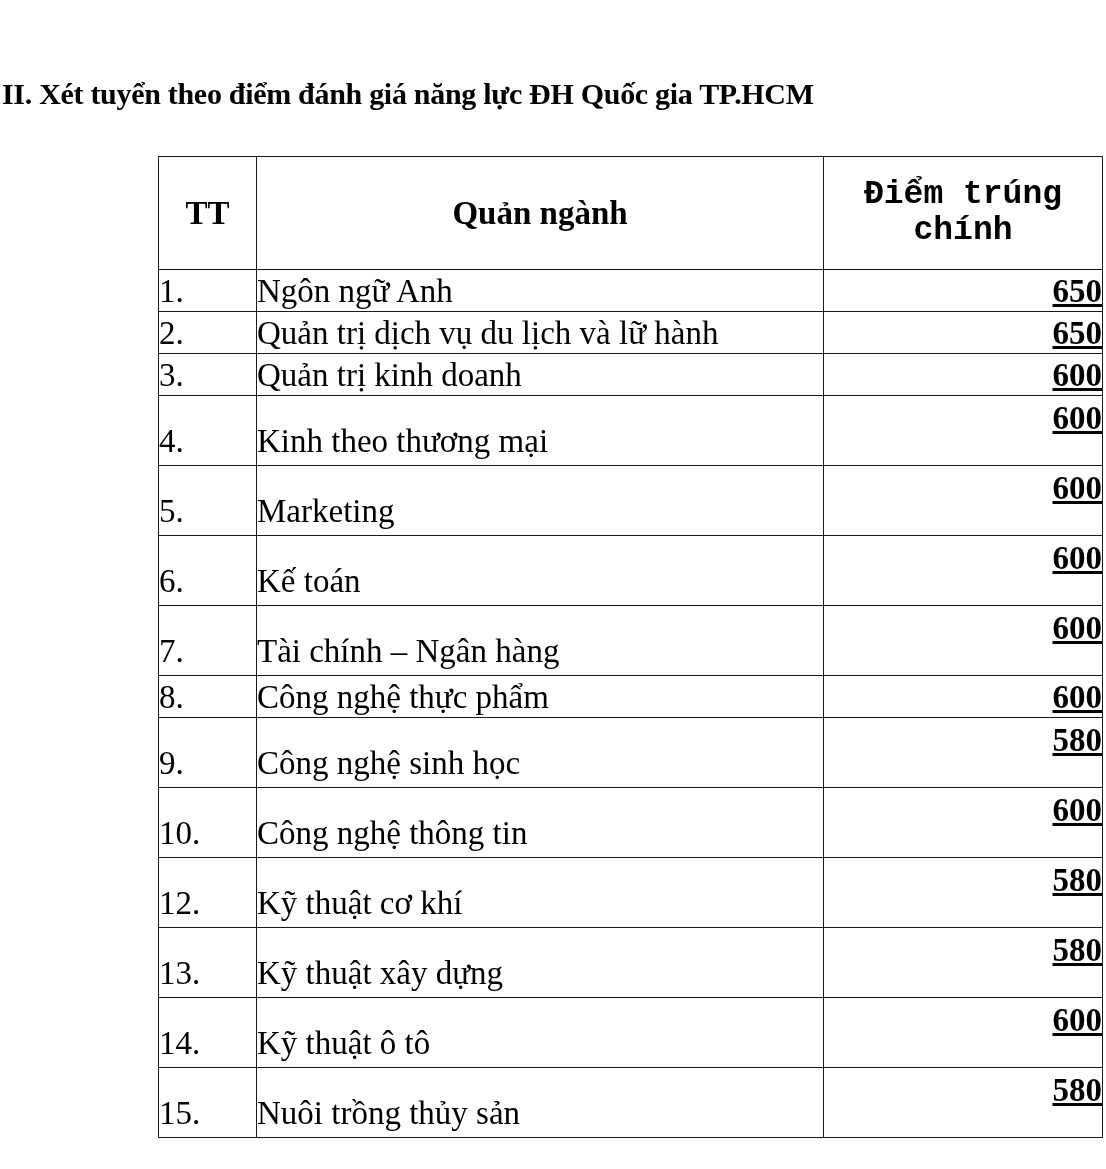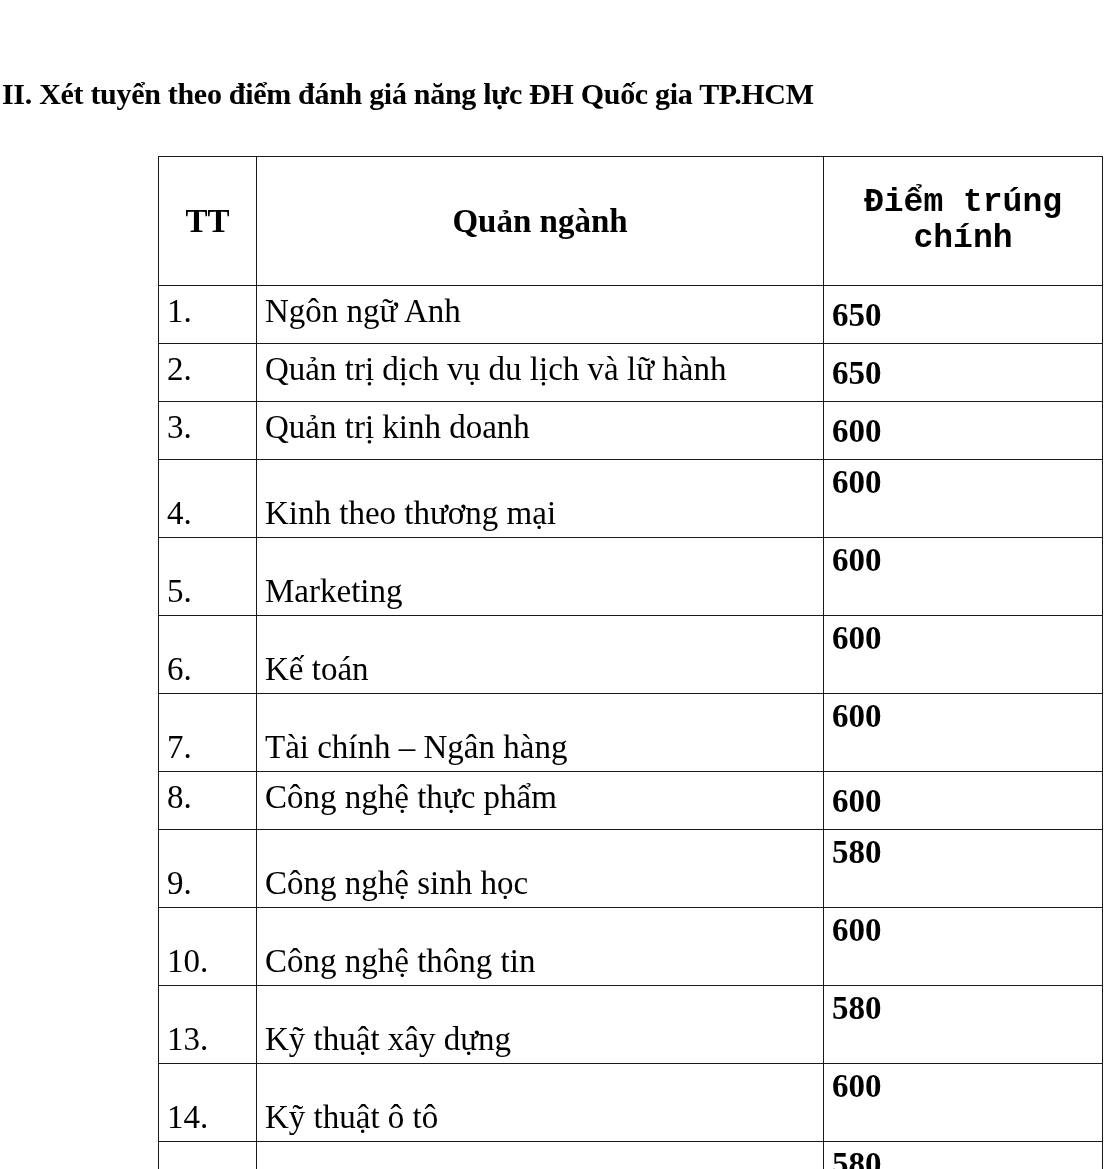--- a/index.html
+++ b/index.html
@@ -29,39 +29,39 @@
     table.scores {
       position: absolute;
       left: 158px;
       top: 156px;
       width: 944px;
       border-collapse: collapse;
       table-layout: fixed;
     }
     table.scores td, table.scores th {
       border: 1.5px solid #1a1a1a;
-      padding: 8px;
+      padding: 0;
       font-size: 33px;
       line-height: 36px;
     }
     col.c-tt { width: 98px; }
     col.c-name { width: 567px; }
     col.c-score { width: 279px; }
 
     th {
       font-weight: bold;
       text-align: center;
       vertical-align: middle;
       height: 112px;
     }
     th.h-score { line-height: 38px; padding-bottom: 4px; font-family: Liberation Mono, monospace; }
 
     td.tt { text-align: left; padding-left: 15px; }
     td.name { text-align: left; padding-left: 14px; white-space: nowrap; font-family: Liberation Serif, serif; }
-    td.score { text-align: left; font-weight: bold; }
+    td.score { text-align: right; font-weight: bold; text-decoration: underline; }
 
     tr.short td { height: 41px; vertical-align: middle; }
     tr.short td.tt, tr.short td.name { padding-top: 0px; }
     tr.tall td { height: 63px; }
     tr.tall td.tt, tr.tall td.name { vertical-align: bottom; padding-bottom: 6px; }
     tr.tall td.score { vertical-align: top; padding-top: 4px; }
   </style>
 </head>
 <body>
 
@@ -128,20 +128,25 @@
       <td class="tt">9.</td>
       <td class="name">Công nghệ sinh học</td>
       <td class="score">580</td>
     </tr>
     <tr class="tall">
       <td class="tt">10.</td>
       <td class="name">Công nghệ thông tin</td>
       <td class="score">600</td>
     </tr>
     <tr class="tall">
+      <td class="tt">12.</td>
+      <td class="name">Kỹ thuật cơ khí</td>
+      <td class="score">580</td>
+    </tr>
+    <tr class="tall">
       <td class="tt">13.</td>
       <td class="name">Kỹ thuật xây dựng</td>
       <td class="score">580</td>
     </tr>
     <tr class="tall">
       <td class="tt">14.</td>
       <td class="name">Kỹ thuật ô tô</td>
       <td class="score">600</td>
     </tr>
     <tr class="tall">

